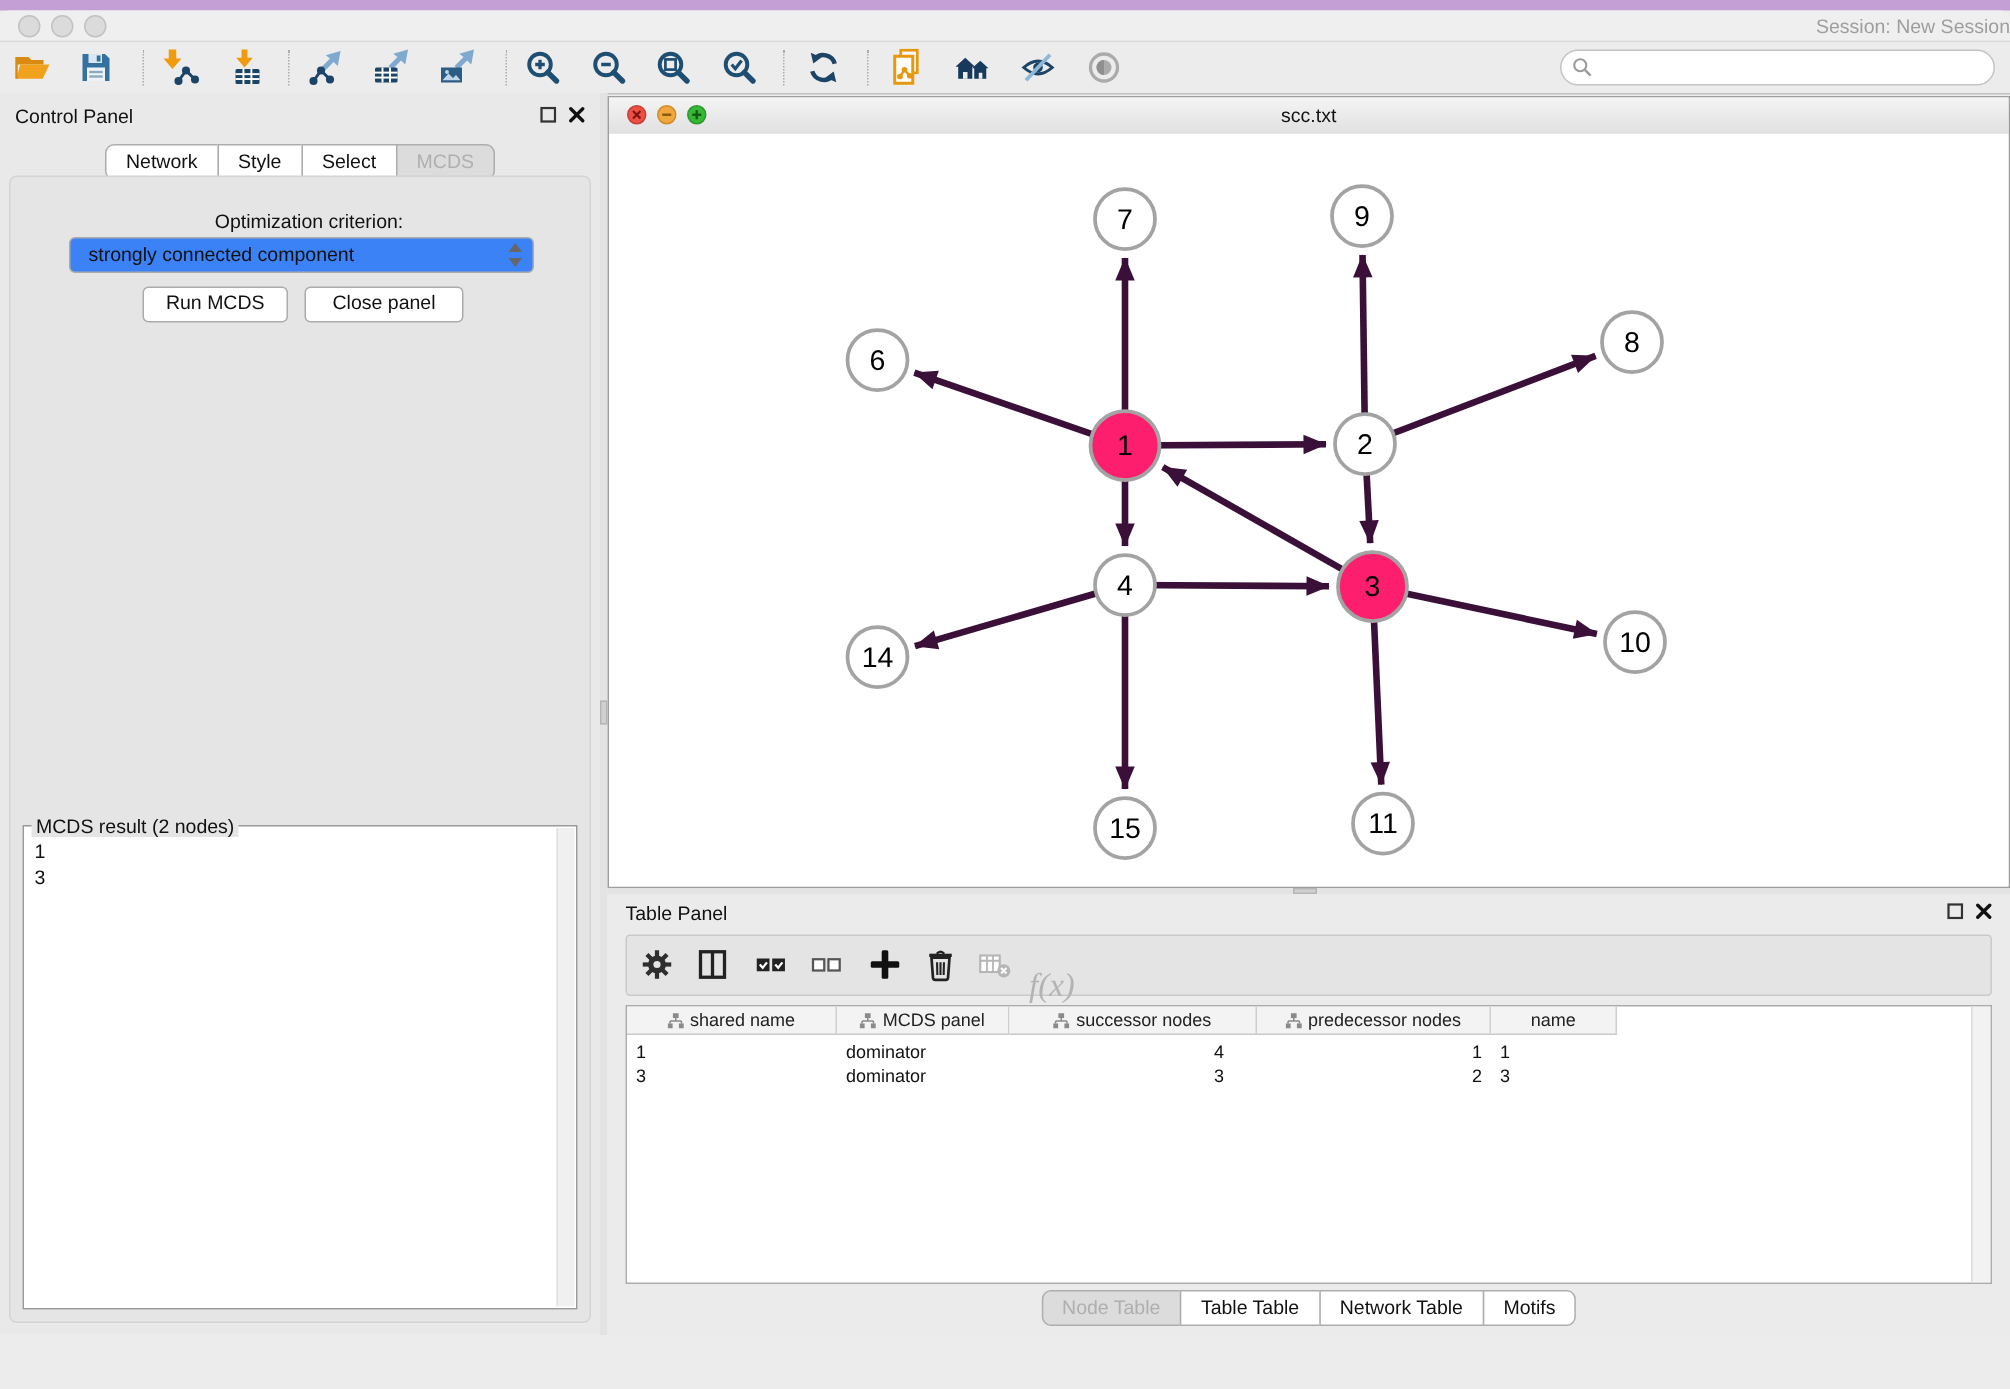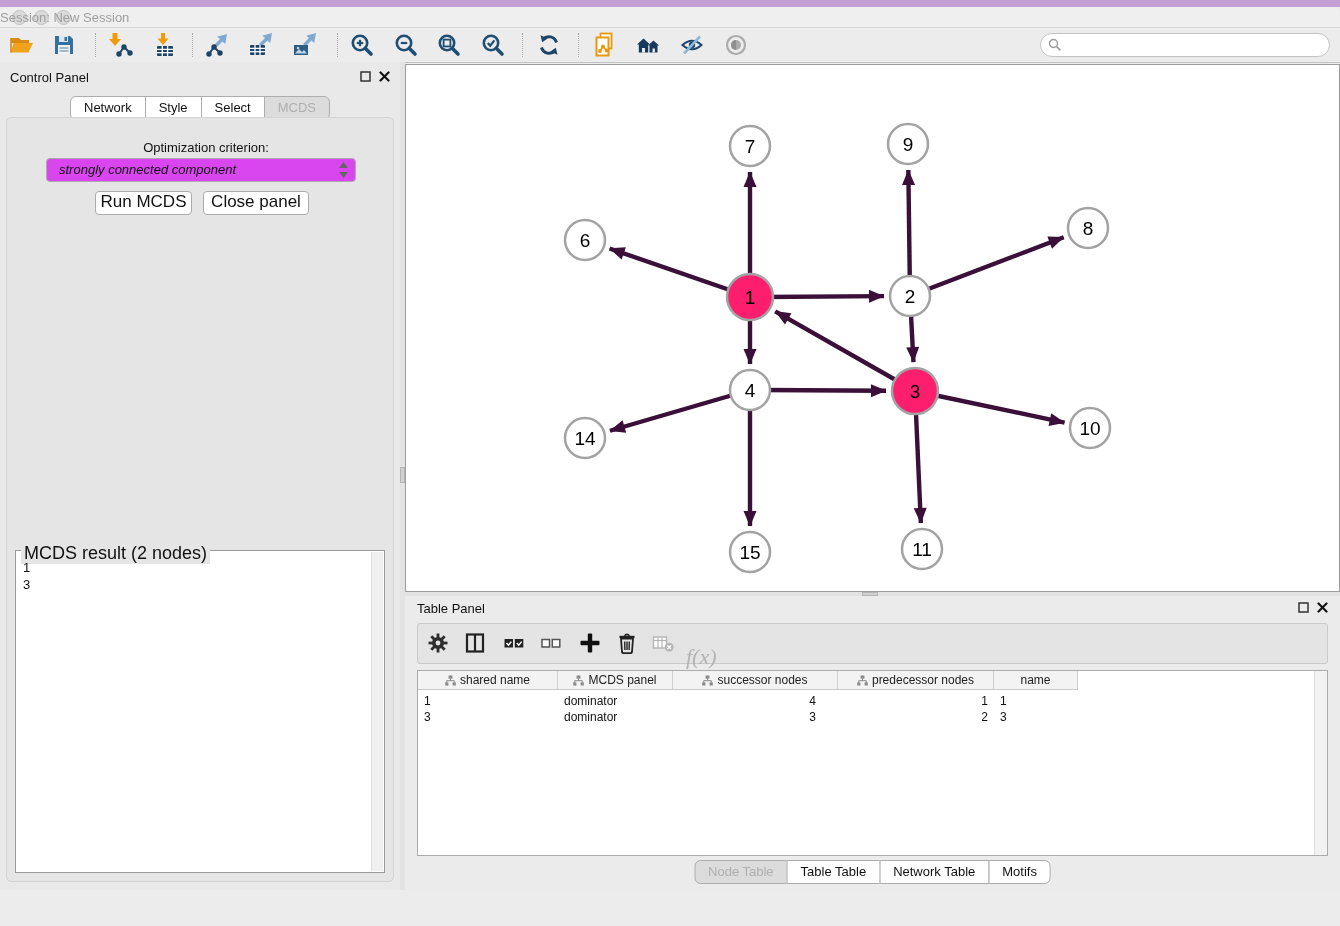--- a/index.html
+++ b/index.html
@@ -5,21 +5,21 @@
   html,body { margin:0; padding:0; background:#555; }
   .app { position:relative; width:1340px; height:926px; background:#ECECEC;
          font-family:"Liberation Sans", sans-serif; font-size:13px; color:#111;
          overflow:hidden; }
   
   .desk-strip { position:absolute; top:0; left:0; right:0; height:7px; background:#C49FD6; }
   .titlebar { position:absolute; top:7px; left:0; right:0; height:20px; background:#EFEFEF;
               border-bottom:1px solid #D8D8D8; border-radius:6px 6px 0 0; }
   .tl-dot { position:absolute; top:3px; width:13px; height:13px; border-radius:50%;
             background:#DBDBDB; border:1px solid #C2C2C2; }
-  .titlebar .title { position:absolute; left:0; right:0; top:3px; text-align:left;
+  .titlebar .title { position:absolute; left:0; right:0; top:3px; text-align:right;
                      color:#9E9E9E; font-size:13px; }
   
   .toolbar { position:absolute; top:28px; left:0; right:0; height:34px; background:#ECECEC;
              border-bottom:1px solid #C2C2C2; }
   .tbtn { position:absolute; top:4px; width:26px; height:26px; cursor:pointer; }
   .tbtn svg { width:26px; height:26px; display:block; }
   .tsep { position:absolute; top:5px; height:24px; width:0; border-left:1px dotted #ACACAC; }
   .searchbox { position:absolute; top:5px; right:10px; width:288px; height:22px; background:#fff;
                border:1px solid #C4C4C4; border-radius:12px; }
   .searchbox svg { position:absolute; left:7px; top:4px; }
@@ -34,30 +34,30 @@
   .tabrow { position:absolute; display:inline-flex; }
   .tab { padding:3px 13px 4px 13px; background:#FFFFFF; border:1px solid #ADADAD; margin-left:-1px;
          font-size:13px; color:#111; white-space:nowrap; cursor:pointer; }
   .tab:first-child { border-radius:6px 0 0 6px; margin-left:0; }
   .tab:last-child  { border-radius:0 6px 6px 0; }
   .tab.active { background:#DCDCDC; color:#AFAFAF; }
   .cpanel .tabrow { top:34px; left:50%; transform:translateX(-50%); }
   .cpanel-content { position:absolute; top:55px; left:6px; right:6px; bottom:8px;
                     background:#E5E5E5; border:1px solid #D4D4D4; border-radius:5px; }
   .opt-label { position:absolute; top:22px; left:12px; right:0; text-align:center; color:#111; }
-  .dropdown { position:absolute; top:40px; left:39px; width:308px; height:22px; background:#d946ef;
-              border:1px solid #ABABAB; border-radius:4px; cursor:pointer;font-style:italic; }
+  .dropdown { position:absolute; top:40px; left:39px; width:308px; height:22px; background:#3b82f6;
+              border:1px solid #ABABAB; border-radius:4px; cursor:pointer; }
   .dropdown .val { position:absolute; left:12px; top:3px; font-size:13px; }
   .dropdown .stepper { position:absolute; right:6px; top:2px; }
   .btn { position:absolute; height:22px; background:#fff; border:1px solid #ABABAB; border-radius:4px;
-         font-size:17px; text-align:center; line-height:20px; cursor:pointer; }
+         font-size:13px; text-align:center; line-height:20px; cursor:pointer; }
   .resultbox { position:absolute; left:8px; right:8px; top:432px; bottom:8px;
                border:1px solid #9A9A9A; background:#fff; }
   .resultbox .legend { position:absolute; top:-8px; left:5px; background:#E5E5E5; padding:0 3px;
-                       font-size:18px; color:#111; }
+                       font-size:13px; color:#111; }
   .resultbox .lines { position:absolute; top:8px; left:7px; font-size:13px; line-height:17px; }
   .resultbox .vtrack { position:absolute; top:1px; bottom:1px; right:1px; width:11px; background:#F0F0F0;
                        border-left:1px solid #E0E0E0; }
   
   .vsplit { position:absolute; top:62px; left:400px; width:5px; bottom:36px; background:#E3E3E3; }
   .vsplit .grip { position:absolute; top:405px; left:0; width:5px; height:16px; background:#D0D0D0;
                   border:1px solid #B5B5B5; box-sizing:border-box; }
   .hsplit { position:absolute; left:405px; right:0; top:592px; height:4px; background:#E3E3E3; }
   .hsplit .grip { position:absolute; left:457px; top:0; width:16px; height:4px; background:#D0D0D0;
                   border:1px solid #B5B5B5; box-sizing:border-box; }
@@ -318,20 +318,40 @@
   </div>
 
   <div class="vsplit">
       <div class="grip"></div>
     </div>
   <div class="hsplit">
       <div class="grip"></div>
     </div>
 
   <div class="netwin">
+    <div class="wtitle">
+      <div class="mac" style="left:12px; background:#EE4F44; border:1px solid #C63E36;">
+        <svg width="11" height="11" viewBox="0 0 11 11">
+            <line x1="3" y1="3" x2="8" y2="8" stroke="#7E1410" stroke-width="1.4"></line>
+            <line x1="8" y1="3" x2="3" y2="8" stroke="#7E1410" stroke-width="1.4"></line>
+          </svg>
+      </div>
+      <div class="mac" style="left:32px; background:#F0A73B; border:1px solid #CE8C2B;">
+        <svg width="11" height="11" viewBox="0 0 11 11">
+            <line x1="2.5" y1="5.5" x2="8.5" y2="5.5" stroke="#8F5B0E" stroke-width="1.6"></line>
+          </svg>
+      </div>
+      <div class="mac" style="left:52px; background:#37B637; border:1px solid #2B9A2B;">
+        <svg width="11" height="11" viewBox="0 0 11 11">
+            <line x1="2.5" y1="5.5" x2="8.5" y2="5.5" stroke="#0F5E0F" stroke-width="1.6"></line>
+            <line x1="5.5" y1="2.5" x2="5.5" y2="8.5" stroke="#0F5E0F" stroke-width="1.6"></line>
+          </svg>
+      </div>
+      <div class="txt">scc.txt</div>
+    </div>
     <div class="canvas">
       <svg id="graph" width="933" height="503">
           <defs>
             <marker id="arrowhead" markerUnits="userSpaceOnUse" markerWidth="18" markerHeight="14" refX="15.5" refY="7" orient="auto">
               <path d="M0.5,0.5 L16,7 L0.5,13.5 Z" fill="#3A0F38"></path>
             </marker>
           </defs>
           <line x1="344" y1="208" x2="344" y2="83" stroke="#3A0F38" stroke-width="4.4" marker-end="url(#arrowhead)"></line>
           <line x1="344" y1="208" x2="203.5749453421688" y2="159.48952657274924" stroke="#3A0F38" stroke-width="4.4" marker-end="url(#arrowhead)"></line>
           <line x1="344" y1="208" x2="478.0005077976232" y2="207.16249682626486" stroke="#3A0F38" stroke-width="4.4" marker-end="url(#arrowhead)"></line>

